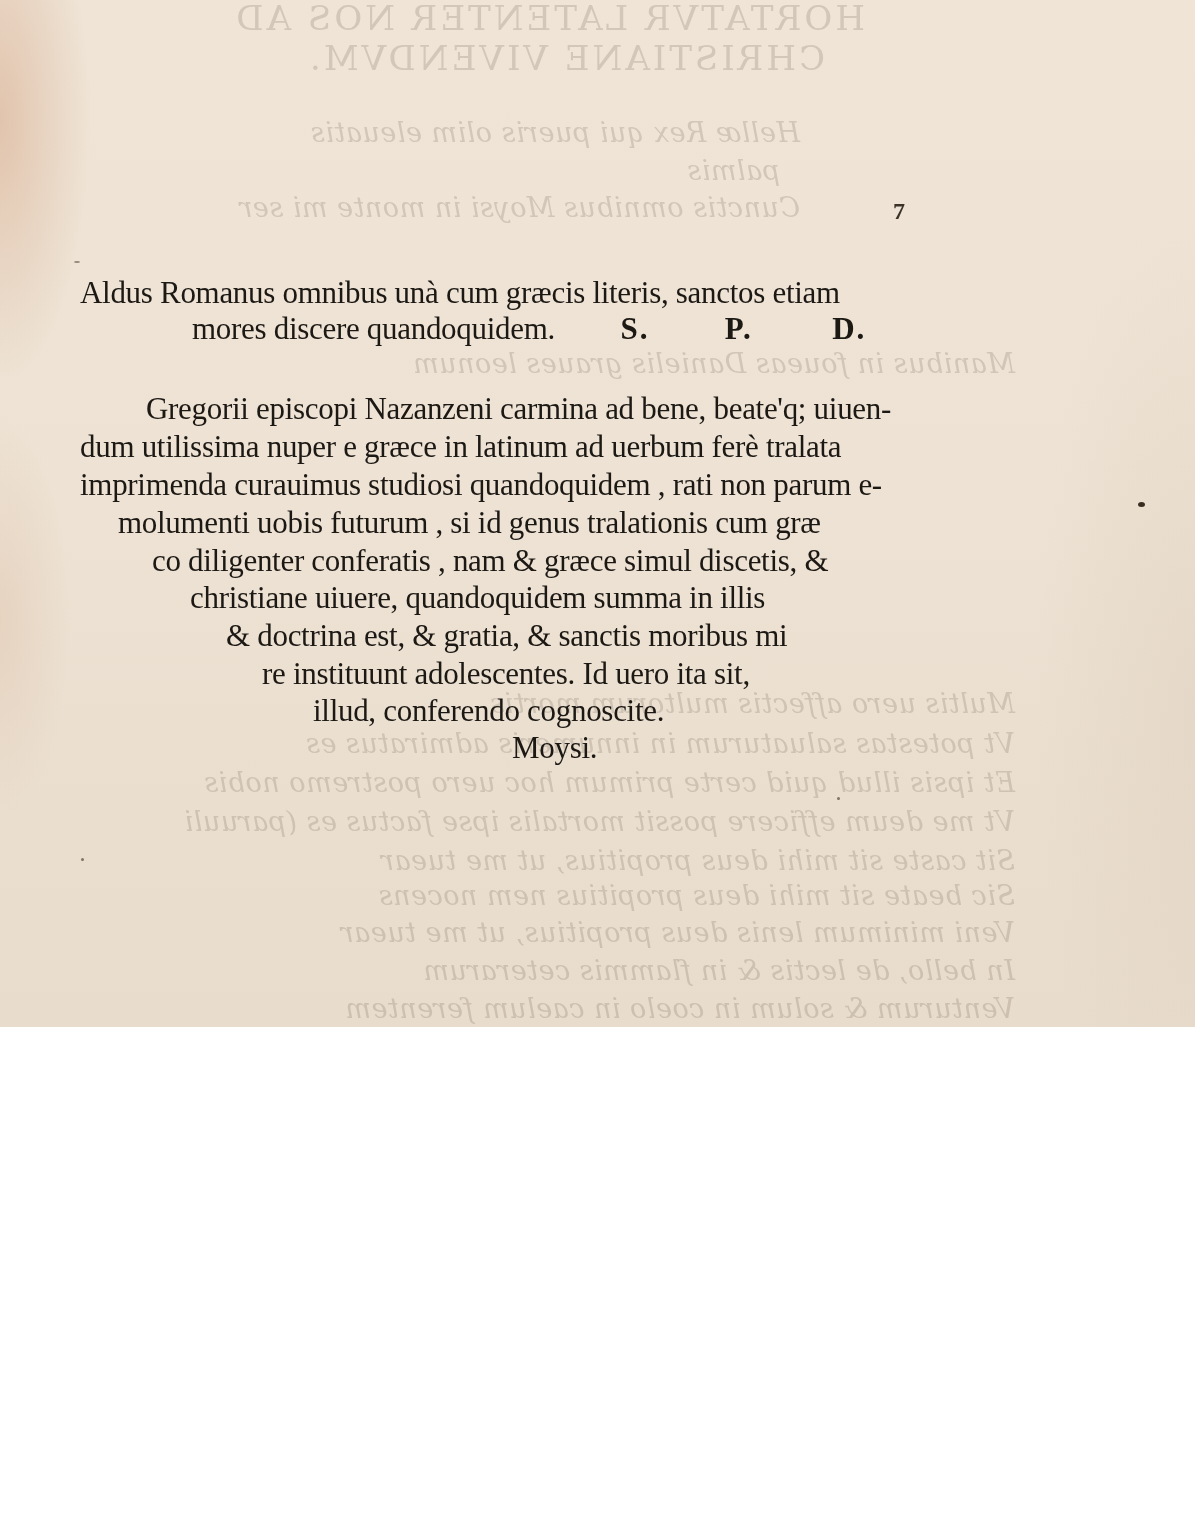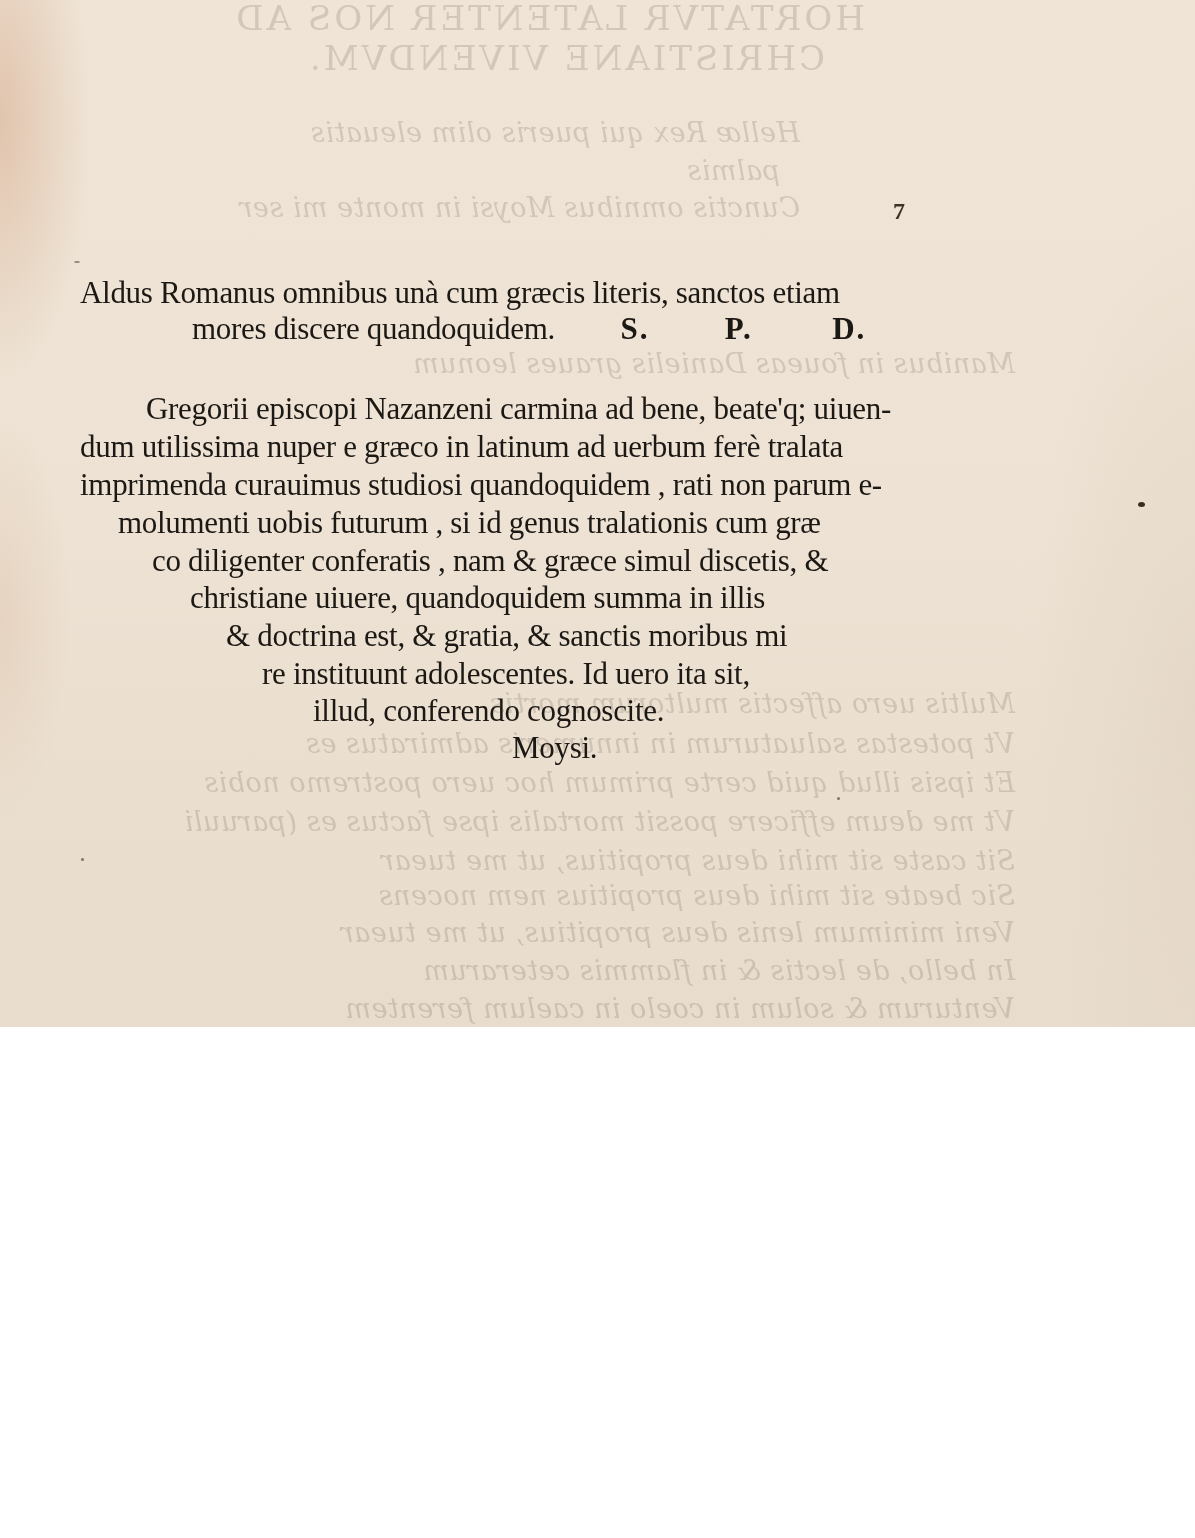--- a/index.html
+++ b/index.html
@@ -123,21 +123,21 @@
   <div class="text">
     <div class="line" style="left:80px; top:276px;">Aldus Romanus omnibus unà cum græcis literis, sanctos etiam</div>
     <div class="line" style="left:192px; top:312px;">
       <span>mores discere quandoquidem.</span>
       <span class="spd" style="margin-left:58px;">S.</span>
       <span class="spd" style="margin-left:68px;">P.</span>
       <span class="spd" style="margin-left:72px;">D.</span>
     </div>
 
     <div class="line" style="left:118px; top:392px;margin-left:28px;">Gregorii episcopi Nazanzeni carmina ad bene, beate'q; uiuen-</div>
-    <div class="line" style="left:80px; top:430px;">dum utilissima nuper e græco in latinum ad uerbum ferè tralata</div>
+    <div class="line" style="left:80px; top:430px;">dum utilissima nuper e græce in latinum ad uerbum ferè tralata</div>
     <div class="line" style="left:80px; top:468px;">imprimenda curauimus studiosi quandoquidem , rati non parum e-</div>
     <div class="line" style="left:118px; top:506px;">molumenti uobis futurum , si id genus tralationis cum græ</div>
     <div class="line" style="left:152px; top:544px;">co diligenter conferatis , nam &amp; græce simul discetis, &amp;</div>
     <div class="line" style="left:190px; top:581px;">christiane uiuere, quandoquidem summa in illis</div>
     <div class="line" style="left:226px; top:619px;">&amp; doctrina est, &amp; gratia, &amp; sanctis moribus mi</div>
     <div class="line" style="left:262px; top:657px;">re instituunt adolescentes. Id uero ita sit,</div>
     <div class="line" style="left:313px; top:694px;">illud, conferendo cognoscite.</div>
     <div class="line" style="left:512px; top:731px;">Moysi.</div>
   </div>
 

